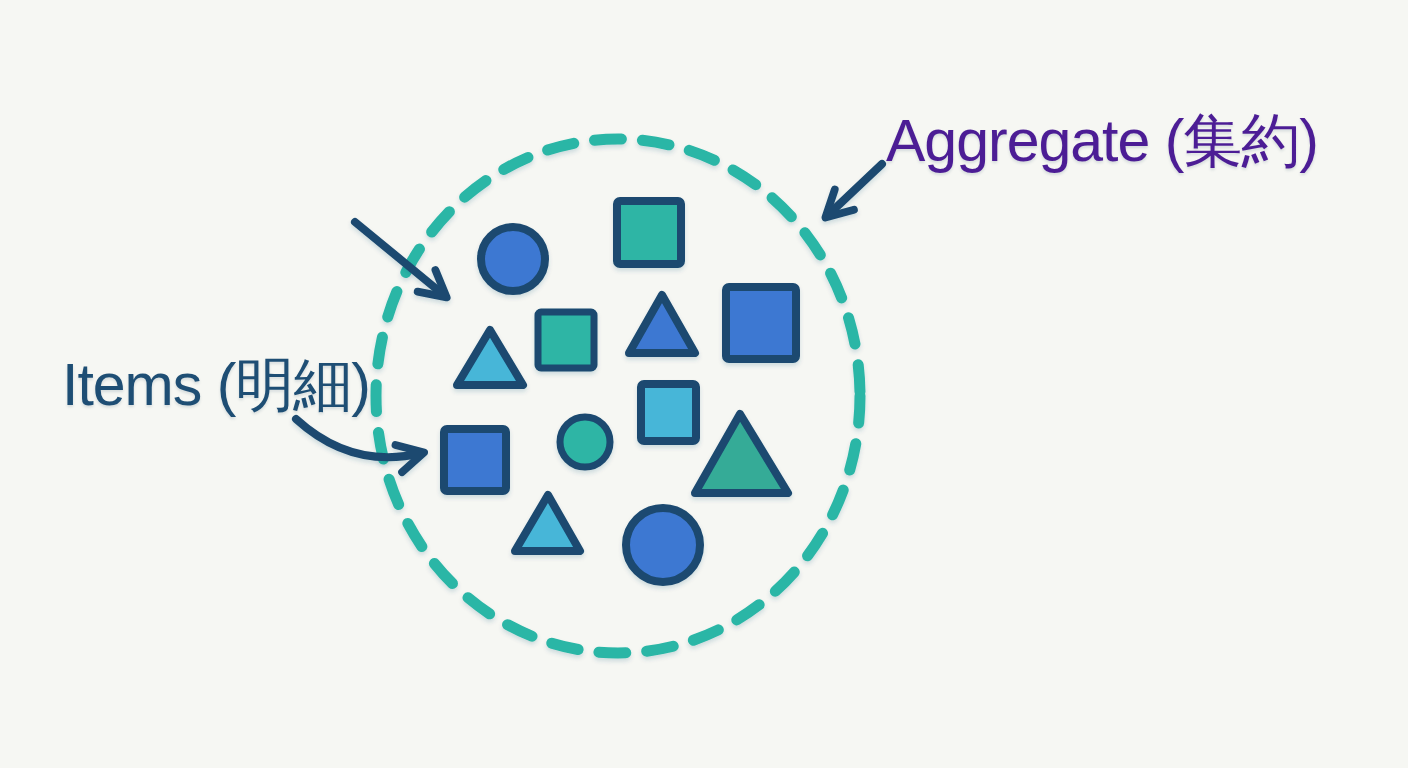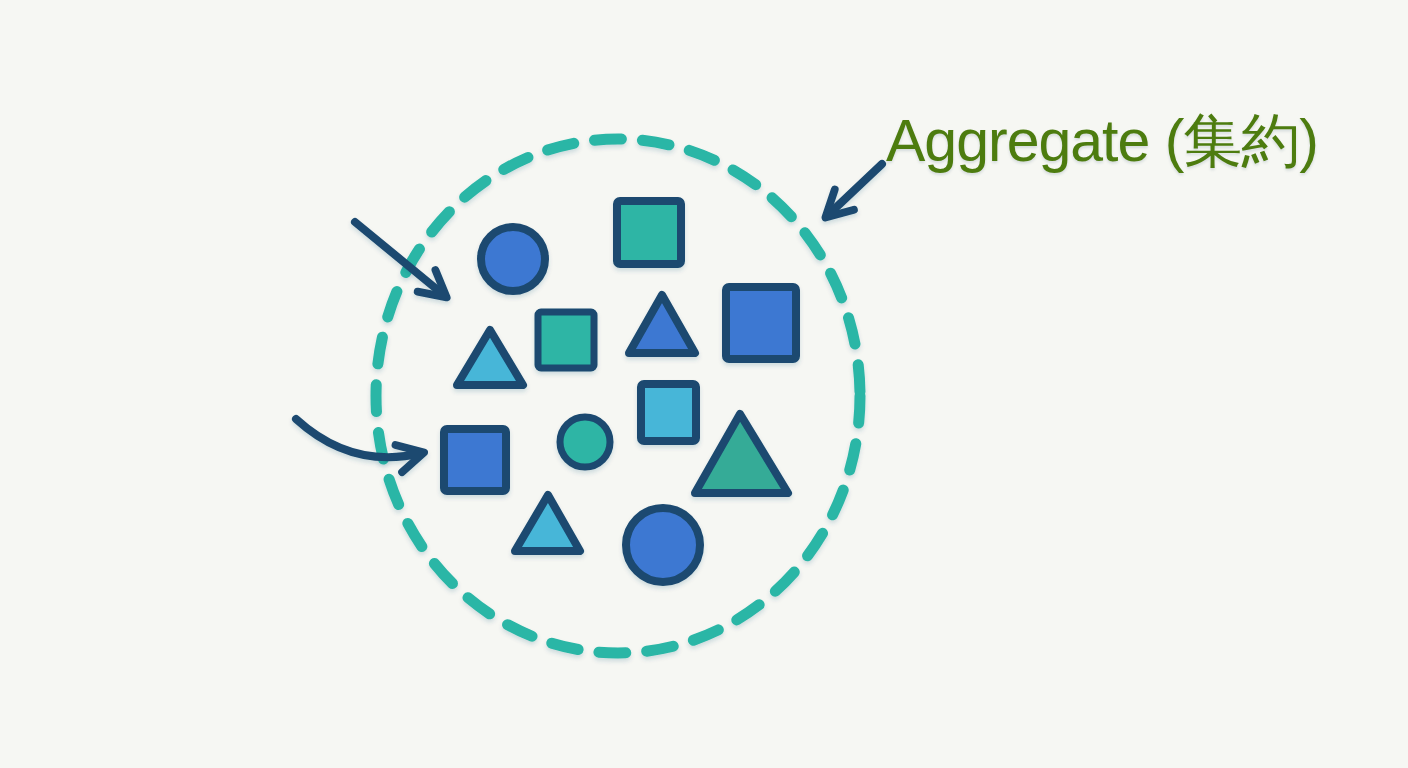--- a/index.html
+++ b/index.html
@@ -53,16 +53,17 @@
         <polygon points="548,495 580,551 515,551" fill="#47b6d8" stroke="#1b4a70" stroke-width="8" stroke-linejoin="round"></polygon>
         <circle cx="663" cy="545" r="37" fill="#3e78d2" stroke="#1b4a70" stroke-width="8" stroke-linejoin="round"></circle>
       </g>
     <g id="g-arrows" filter="url(#softshadow)">
         <path d="M 355,222 L 445,296" fill="none" stroke="#1b4a70" stroke-width="8" stroke-linecap="round" marker-end="url(#arrowhead)"></path>
         <path d="M 882,164 L 827,216" fill="none" stroke="#1b4a70" stroke-width="8" stroke-linecap="round" marker-end="url(#arrowhead)"></path>
         <path d="M 296,419 Q 352,470 422,453" fill="none" stroke="#1b4a70" stroke-width="8" stroke-linecap="round" marker-end="url(#arrowhead)"></path>
       </g>
   </svg>
 
-  <div class="label label-aggregate" style="color: #4d7c0f;">Aggregate (集約)</div>
+  <div class="label label-aggregate" style="color: #4c1d95;">Aggregate (集約)</div>
 
+  <div class="label label-items" style="color: rgb(30, 78, 116);">Items (明細)</div>
 
 </div>
 
 </body></html>

